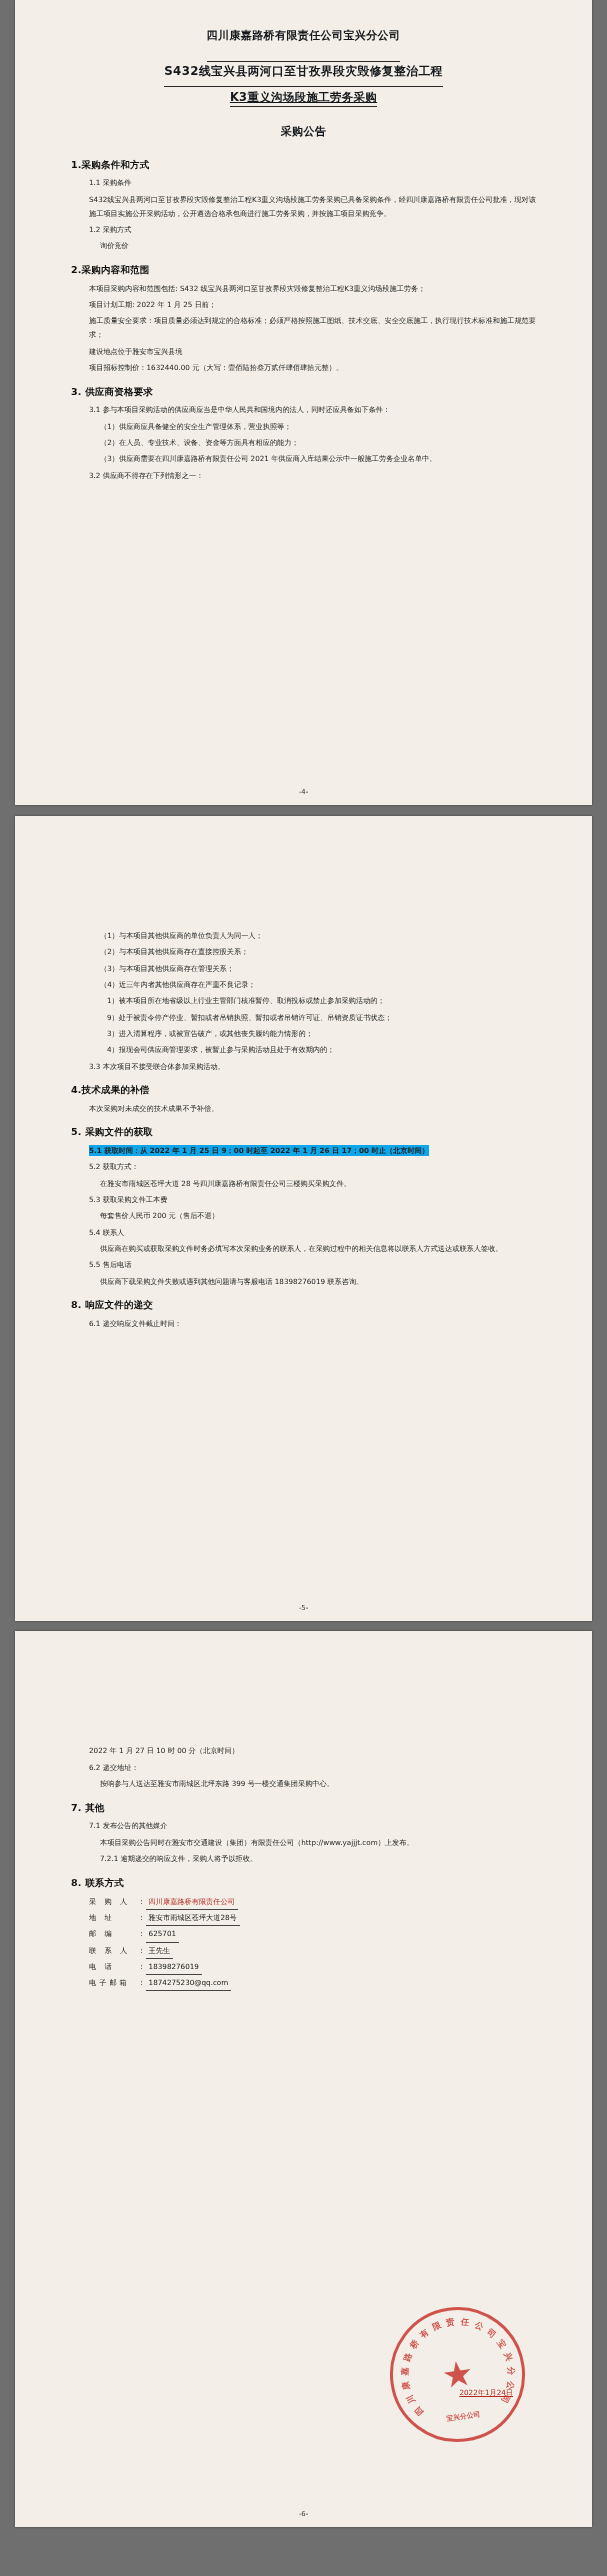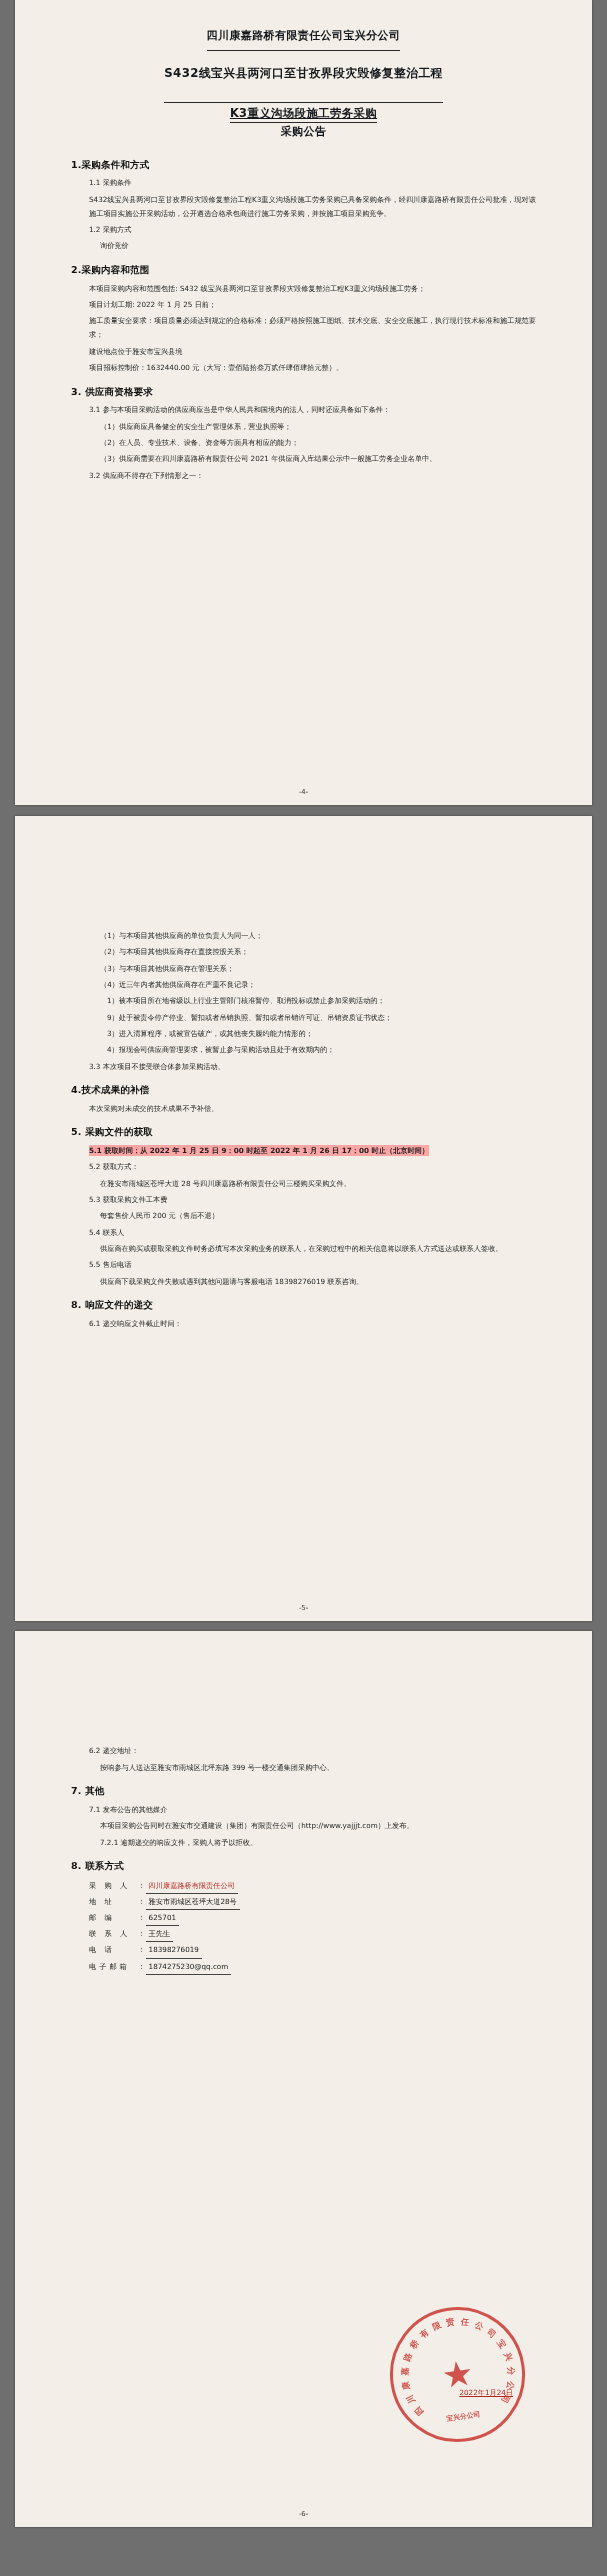--- a/index.html
+++ b/index.html
@@ -31,45 +31,45 @@
 
   
   .title-block{text-align:center;margin-top:7.6px;}
   .t-line{
     font-family:"DejaVu Sans","Liberation Sans",sans-serif;
     font-weight:bold;
     color:#14181c;
     letter-spacing:0.4px;
     line-height:1.5;
   }
-  .t1{font-size:11px;border-bottom:0.8px solid #2a2a2a;display:inline-block;padding-bottom:6px;}
-  .t2{font-size:11.8px;border-bottom:0.8px solid #2a2a2a;display:inline-block;padding-bottom:19px;margin-top:14px;}
+  .t1{font-size:11px;border-bottom:0.8px solid #2a2a2a;display:inline-block;padding-bottom:17px;}
+  .t2{font-size:11.8px;border-bottom:0.8px solid #2a2a2a;display:inline-block;padding-bottom:5px;margin-top:1px;}
   .t3{font-size:11.4px;border-bottom:0.8px solid #2a2a2a;display:inline-block;padding-bottom:0;margin-top:2.3px;text-decoration:underline;}
-  .t4{font-size:11px;margin-top:1px;text-align:center;}
+  .t4{font-size:11px;margin-top:17px;text-align:center;}
 
   
   h2.sec{
     font-size:9.5px;
     font-weight:bold;
     margin:10.6px 0 4.6px 0;
     color:#111;
     letter-spacing:0.2px;
   }
   .p{
     font-size:7.2px;
     line-height:1.95;
     margin:2.3px 0;
     text-align:justify;
     color:#1d1d1d;
   }
   .p.ind1{padding-left:18px;}
   .p.ind2{padding-left:29px;}
   .p.ind3{padding-left:36px;}
   .b{font-weight:bold;}
-  .hl{background:#fca5a5;padding:0.8px 0;margin-top:48px;}
+  .hl{background:#0ea5e9;padding:0.8px 0;margin-top:48px;}
   .pagenum{
     position:absolute;
     bottom:9px;
     left:0;right:0;
     text-align:center;
     font-size:6.8px;
     color:#333;
   }
   .spacer-top{height:91px;}
   .gap{height:7.6px;}
@@ -200,20 +200,21 @@
 
     <h2 class="sec">8. 响应文件的递交</h2>
     <div class="p ind1">6.1 递交响应文件截止时间：</div>
 
     <div class="pagenum">-5-</div>
   </div>
 
   <div class="page p3">
     <div class="spacer-top"></div>
 
+    <div class="p ind1">2022 年 1 月 27 日 10 时 00 分（北京时间）</div>
     <div class="p ind1">6.2 递交地址：</div>
     <div class="p ind2">按响参与人送达至雅安市雨城区北坪东路 399 号一楼交通集团采购中心。</div>
 
     <h2 class="sec">7. 其他</h2>
     <div class="p ind1">7.1 发布公告的其他媒介</div>
     <div class="p ind2">本项目采购公告同时在雅安市交通建设（集团）有限责任公司（http://www.yajjjt.com）上发布。</div>
     <div class="p ind2">7.2.1 逾期递交的响应文件，采购人将予以拒收。</div>
 
     <h2 class="sec">8. 联系方式</h2>
 

